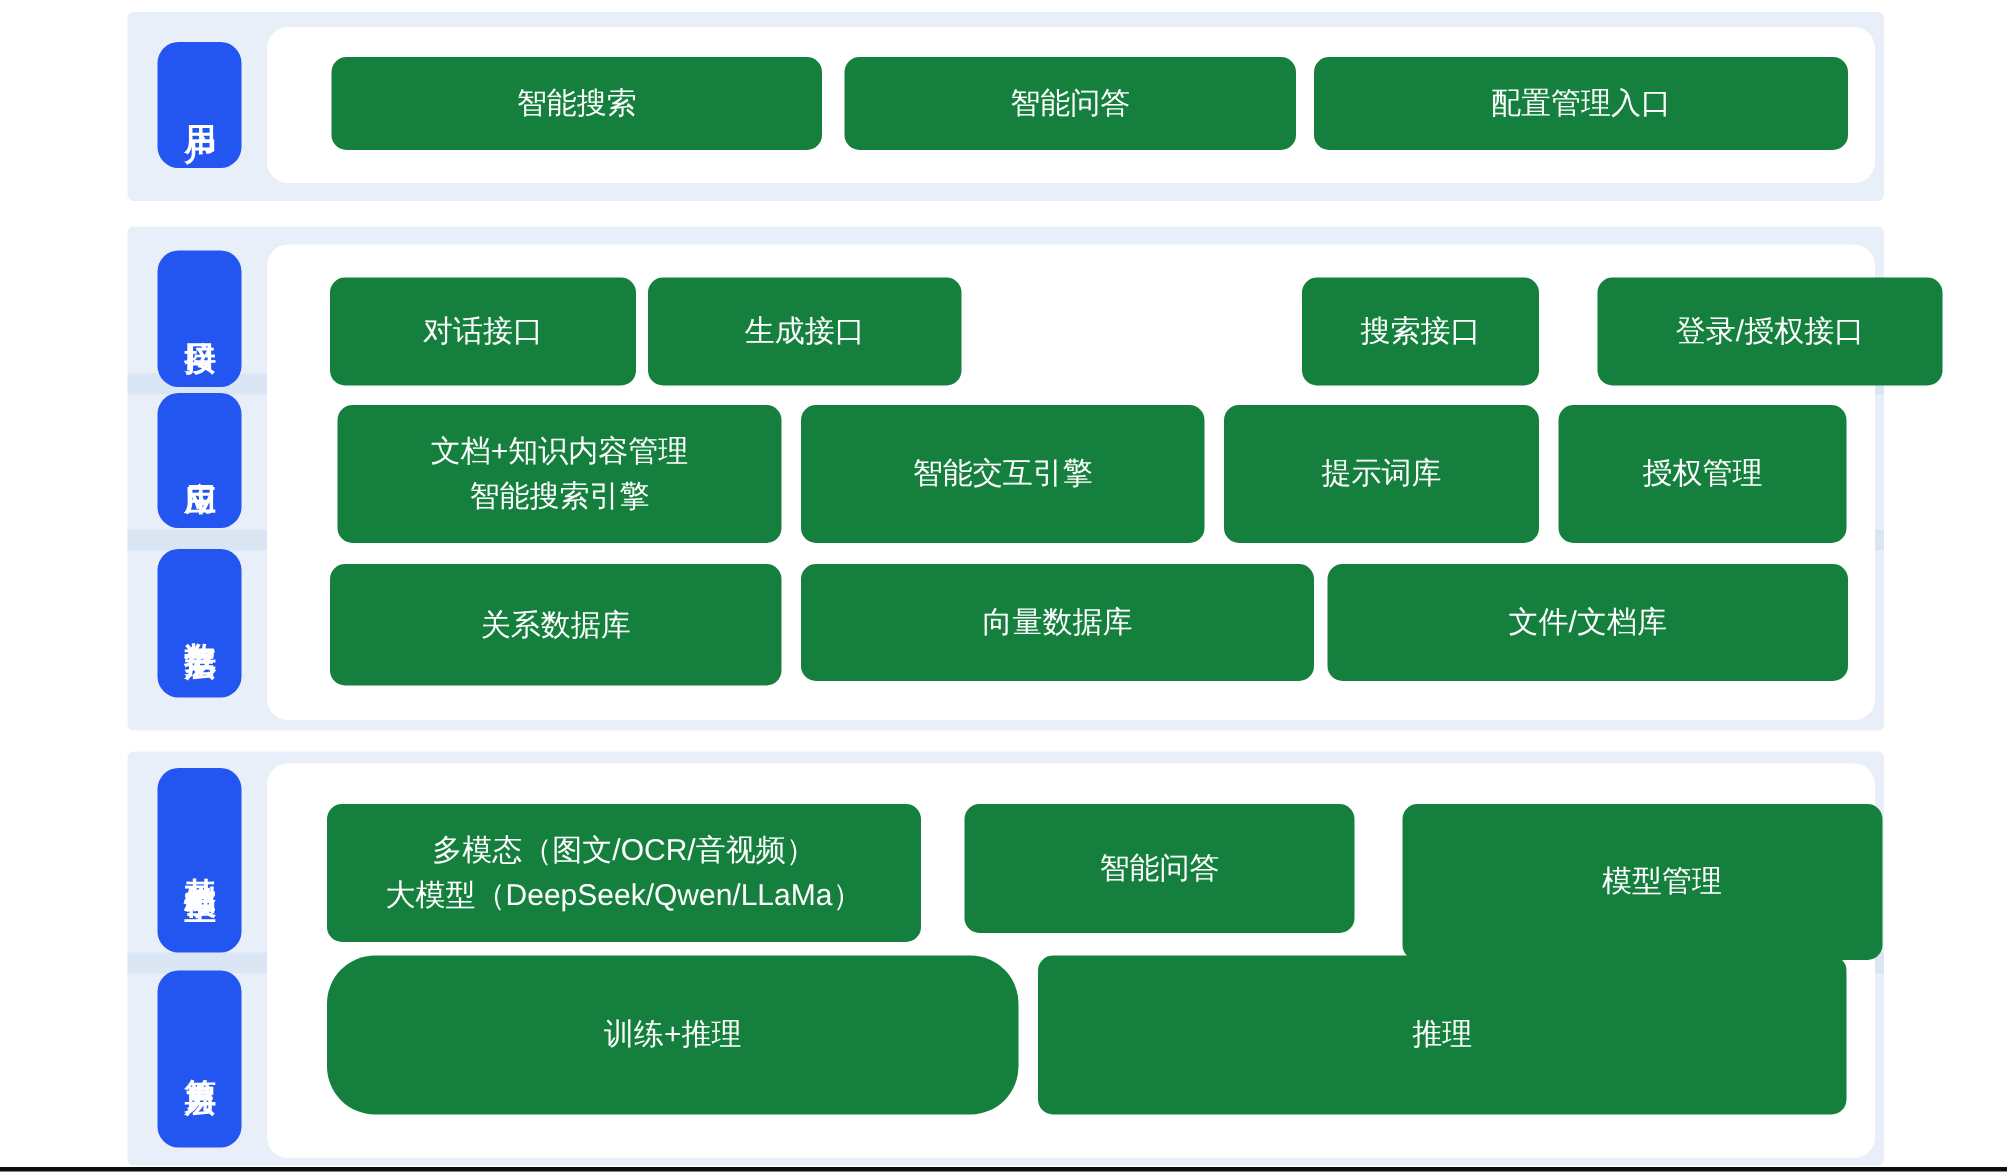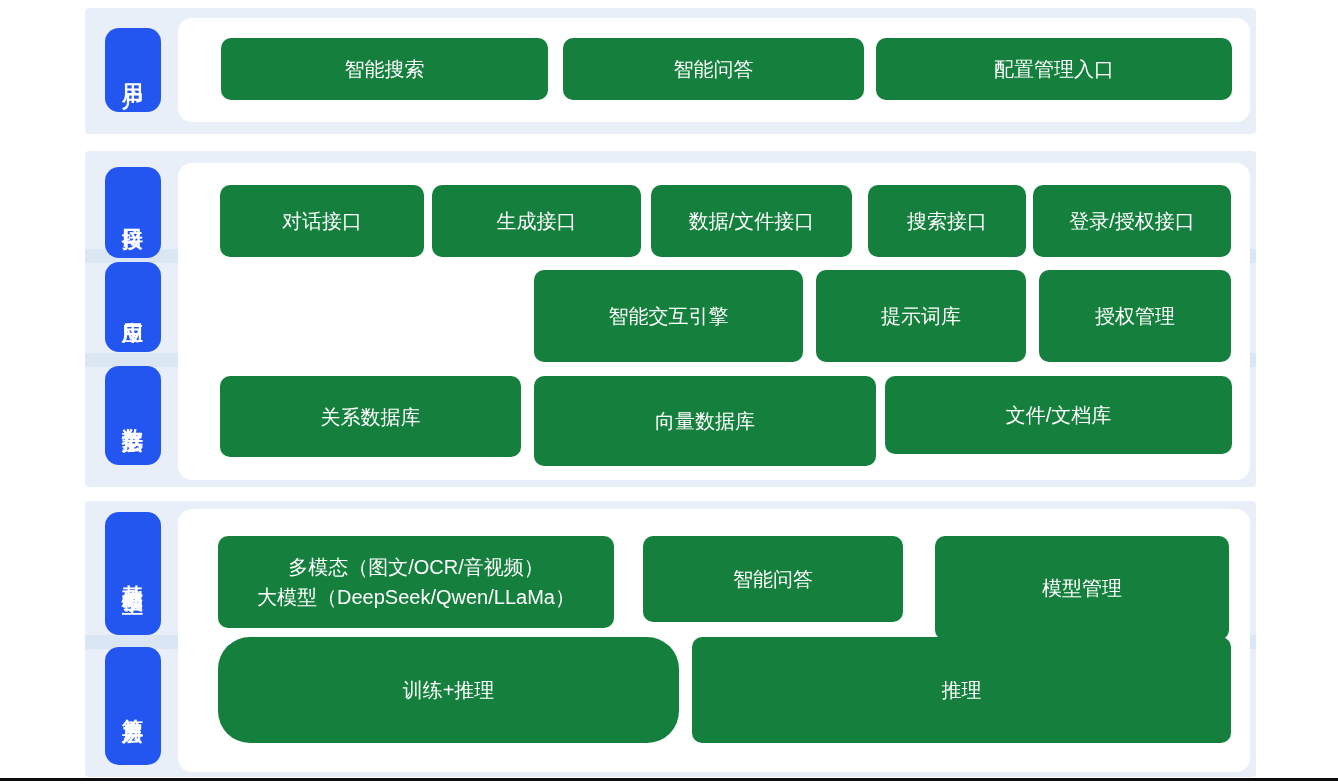--- a/index.html
+++ b/index.html
@@ -82,41 +82,42 @@
   <div class="seam" style="left:85px; top:249px; width:1171px; height:14px;"></div>
   <div class="seam" style="left:85px; top:353px; width:1171px; height:14px;"></div>
   <div class="container" style="left:178px; top:163px; width:1072px; height:317px;"></div>
 
   <div class="layer-pill" style="left:105px; top:167px; width:56px; height:91px;">接口</div>
   <div class="layer-pill" style="left:105px; top:262px; width:56px; height:90px;">应用</div>
   <div class="layer-pill" style="left:105px; top:366px; width:56px; height:99px;">数据层</div>
 
   <div class="box" style="left:220px; top:185px; width:204px; height:72px;">对话接口</div>
   <div class="box" style="left:432px; top:185px; width:209px; height:72px;">生成接口</div>
-  <div class="box" style="left:651px; top:185px; width:201px; height:72px;">数据/文件接口</div>
   <div class="box" style="left:868px; top:185px; width:158px; height:72px;font-family:Liberation Serif, serif;">搜索接口</div>
-  <div class="box" style="left:1033px; top:185px; width:198px; height:72px;">登录/授权接口</div>
+  <div class="box" style="left:1065px; top:185px; width:230px; height:72px;">登录/授权接口</div>
 
+  <div class="box" style="left:225px; top:270px; width:296px; height:92px;">文档+知识内容管理
+智能搜索引擎</div>
   <div class="box" style="left:534px; top:270px; width:269px; height:92px;">智能交互引擎</div>
   <div class="box" style="left:816px; top:270px; width:210px; height:92px;">提示词库</div>
   <div class="box" style="left:1039px; top:270px; width:192px; height:92px;">授权管理</div>
 
   <div class="box" style="left:220px; top:376px; width:301px; height:81px;">关系数据库</div>
-  <div class="box" style="left:534px; top:376px; width:342px; height:90px;">向量数据库</div>
+  <div class="box" style="left:534px; top:376px; width:342px; height:78px;">向量数据库</div>
   <div class="box" style="left:885px; top:376px; width:347px; height:78px;">文件/文档库</div>
 
   <div class="panel" style="left:85px; top:501px; width:1171px; height:276px;"></div>
   <div class="seam" style="left:85px; top:635px; width:1171px; height:14px;"></div>
   <div class="container" style="left:178px; top:509px; width:1072px; height:263px;"></div>
 
   <div class="layer-pill" style="left:105px; top:512px; width:56px; height:123px;">基础模型</div>
   <div class="layer-pill" style="left:105px; top:647px; width:56px; height:118px;">算力层</div>
 
   <div class="box" style="left:218px; top:536px; width:396px; height:92px;">多模态（图文/OCR/音视频）
 大模型（DeepSeek/Qwen/LLaMa）</div>
   <div class="box" style="left:643px; top:536px; width:260px; height:86px;">智能问答</div>
-  <div class="box" style="left:935px; top:536px; width:294px; height:104px;">模型管理</div>
+  <div class="box" style="left:935px; top:536px; width:294px; height:104px;padding-left:26px;">模型管理</div>
 
   <div class="box" style="left:218px; top:637px; width:461px; height:106px;border-radius:32px;">训练+推理</div>
   <div class="box" style="left:692px; top:637px; width:539px; height:106px;">推理</div>
 
   <div class="bottom-line"></div>
 </div>
 
 </body></html>

